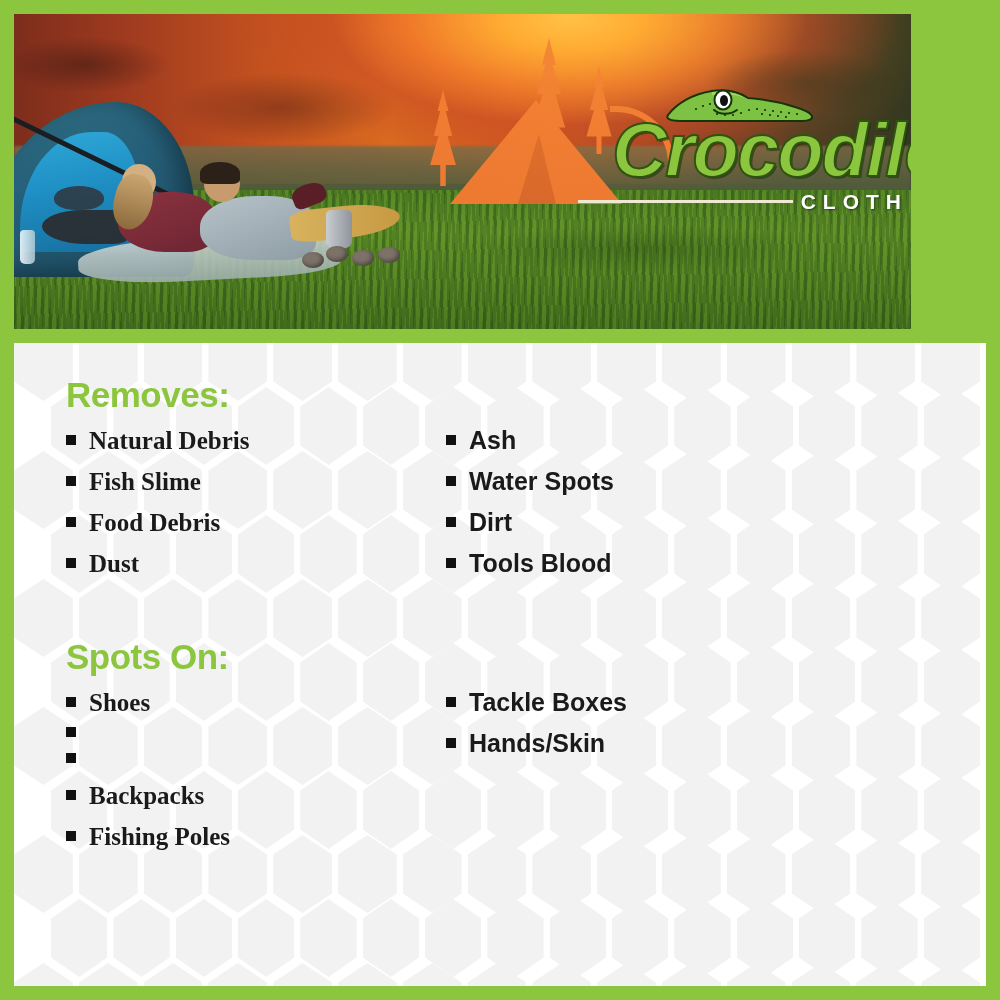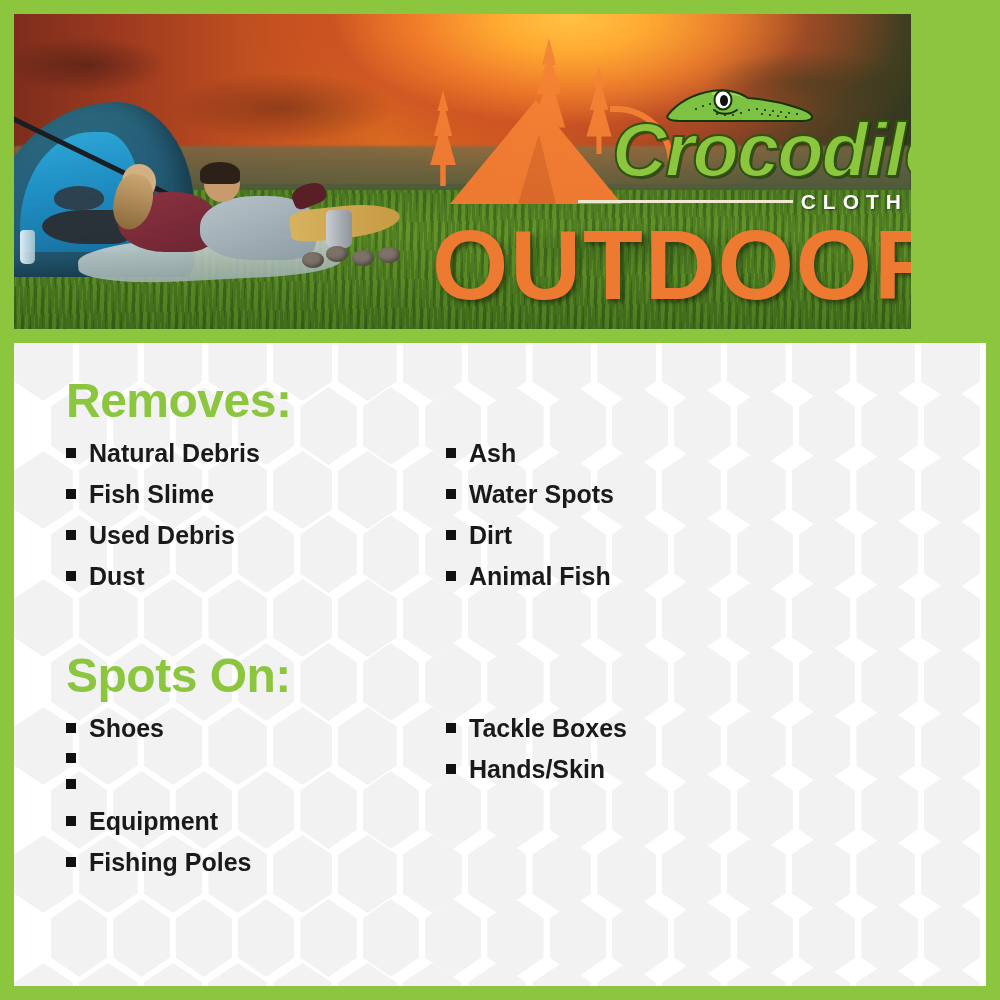--- a/index.html
+++ b/index.html
@@ -230,29 +230,29 @@
   .hex{
     width:70px;height:78px;
     background:#f2f2f2;
     clip-path:polygon(50% 0%,100% 25%,100% 75%,50% 100%,0% 75%,0% 25%);
   }
 
   .content{position:relative;padding:34px 0 0 52px;}
 
   .section-title{
     color:#8CC63F;
-    font-size:48px;font-weight:700;
+    font-size:35px;font-weight:700;
     letter-spacing:-0.5px;line-height:1;
     margin:0 0 16px 0;
   }
   .section-title.second{margin-top:47px;}
 
   .cols{display:flex;}
   .col{display:flex;flex-direction:column;}
-  .col.left{width:380px;}
+  .col.left{width:380px;font-family:Liberation Serif, serif;}
   .col.right{width:380px;}
 
   .li{
     display:flex;align-items:baseline;gap:13px;
     font-size:25px;font-weight:700;color:#1a1a1a;
     line-height:1;margin-bottom:16px;white-space:nowrap;
   }
   .li .bullet{
     flex:0 0 auto;width:10px;height:10px;background:#111111;
     position:relative;top:-4px;
@@ -336,21 +336,20 @@
       <div class="brand">Crocodile</div>
       <div class="reg">®</div>
 
       <div class="sub-row">
         <span class="sub-line"></span>
         <span class="cloth">CLOTH</span>
         <span class="sub-line short"></span>
       </div>
     </div>
 
-    <div class="outdoor">OUTDOOR</div>
   </div>
 
   <div class="panel">
     <div class="hex-layer" id="hex-layer" style="display: block;">
         <div style="display: flex; margin-top: -20px; margin-left: 0px;">
           <div class="hex" style="margin-right: 6px;"></div>
           <div class="hex" style="margin-right: 6px;"></div>
           <div class="hex" style="margin-right: 6px;"></div>
           <div class="hex" style="margin-right: 6px;"></div>
           <div class="hex" style="margin-right: 6px;"></div>
@@ -545,21 +544,21 @@
             <div class="li">
               <span class="bullet"></span>
               <span>Natural Debris</span>
             </div>
             <div class="li">
               <span class="bullet"></span>
               <span>Fish Slime</span>
             </div>
             <div class="li">
               <span class="bullet"></span>
-              <span>Used Debris</span>
+              <span>Food Debris</span>
             </div>
             <div class="li">
               <span class="bullet"></span>
               <span>Dust</span>
             </div>
           </div>
         <div class="col right" id="removes-right">
             <div class="li">
               <span class="bullet"></span>
               <span>Ash</span>
@@ -567,41 +566,41 @@
             <div class="li">
               <span class="bullet"></span>
               <span>Water Spots</span>
             </div>
             <div class="li">
               <span class="bullet"></span>
               <span>Dirt</span>
             </div>
             <div class="li">
               <span class="bullet"></span>
-              <span>Animal Fish</span>
+              <span>Tools Blood</span>
             </div>
           </div>
       </div>
 
       <h2 class="section-title second">Spots On:</h2>
       <div class="cols">
         <div class="col left" id="usedon-left">
             <div class="li">
               <span class="bullet"></span>
               <span>Shoes</span>
             </div>
             <div class="li">
               <span class="bullet"></span>
             </div>
             <div class="li">
               <span class="bullet"></span>
             </div>
             <div class="li">
               <span class="bullet"></span>
-              <span>Equipment</span>
+              <span>Backpacks</span>
             </div>
             <div class="li">
               <span class="bullet"></span>
               <span>Fishing Poles</span>
             </div>
           </div>
         <div class="col right" id="usedon-right">
             <div class="li">
               <span class="bullet"></span>
               <span>Tackle Boxes</span>

